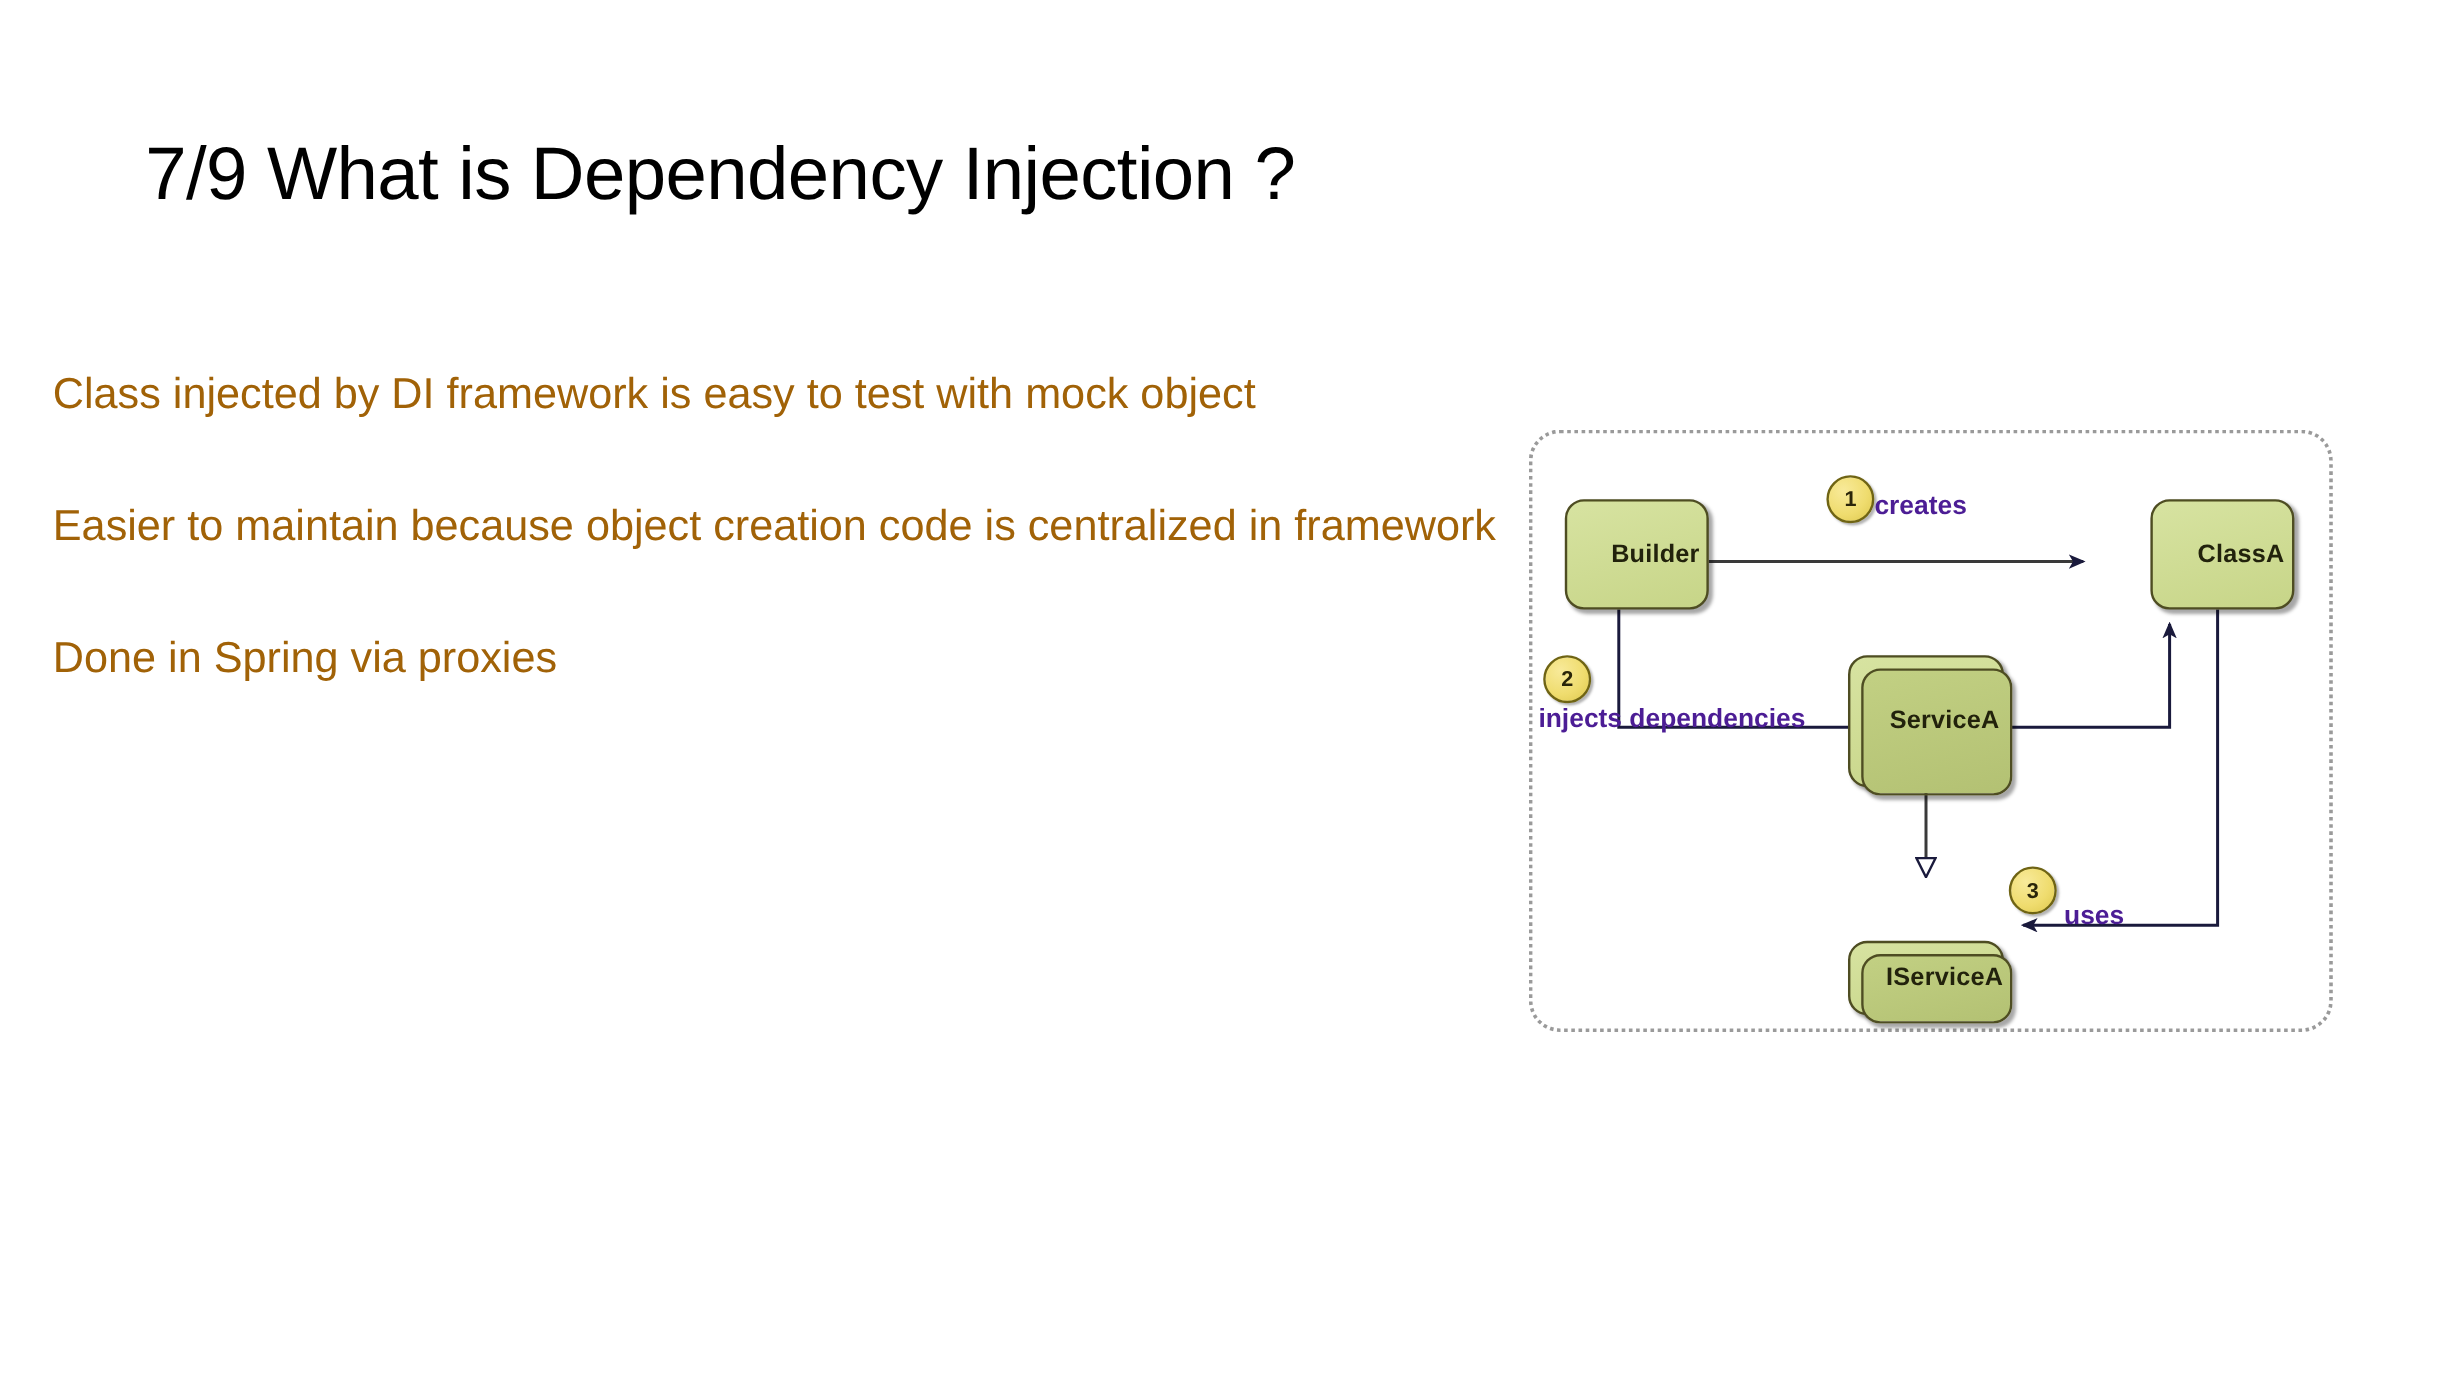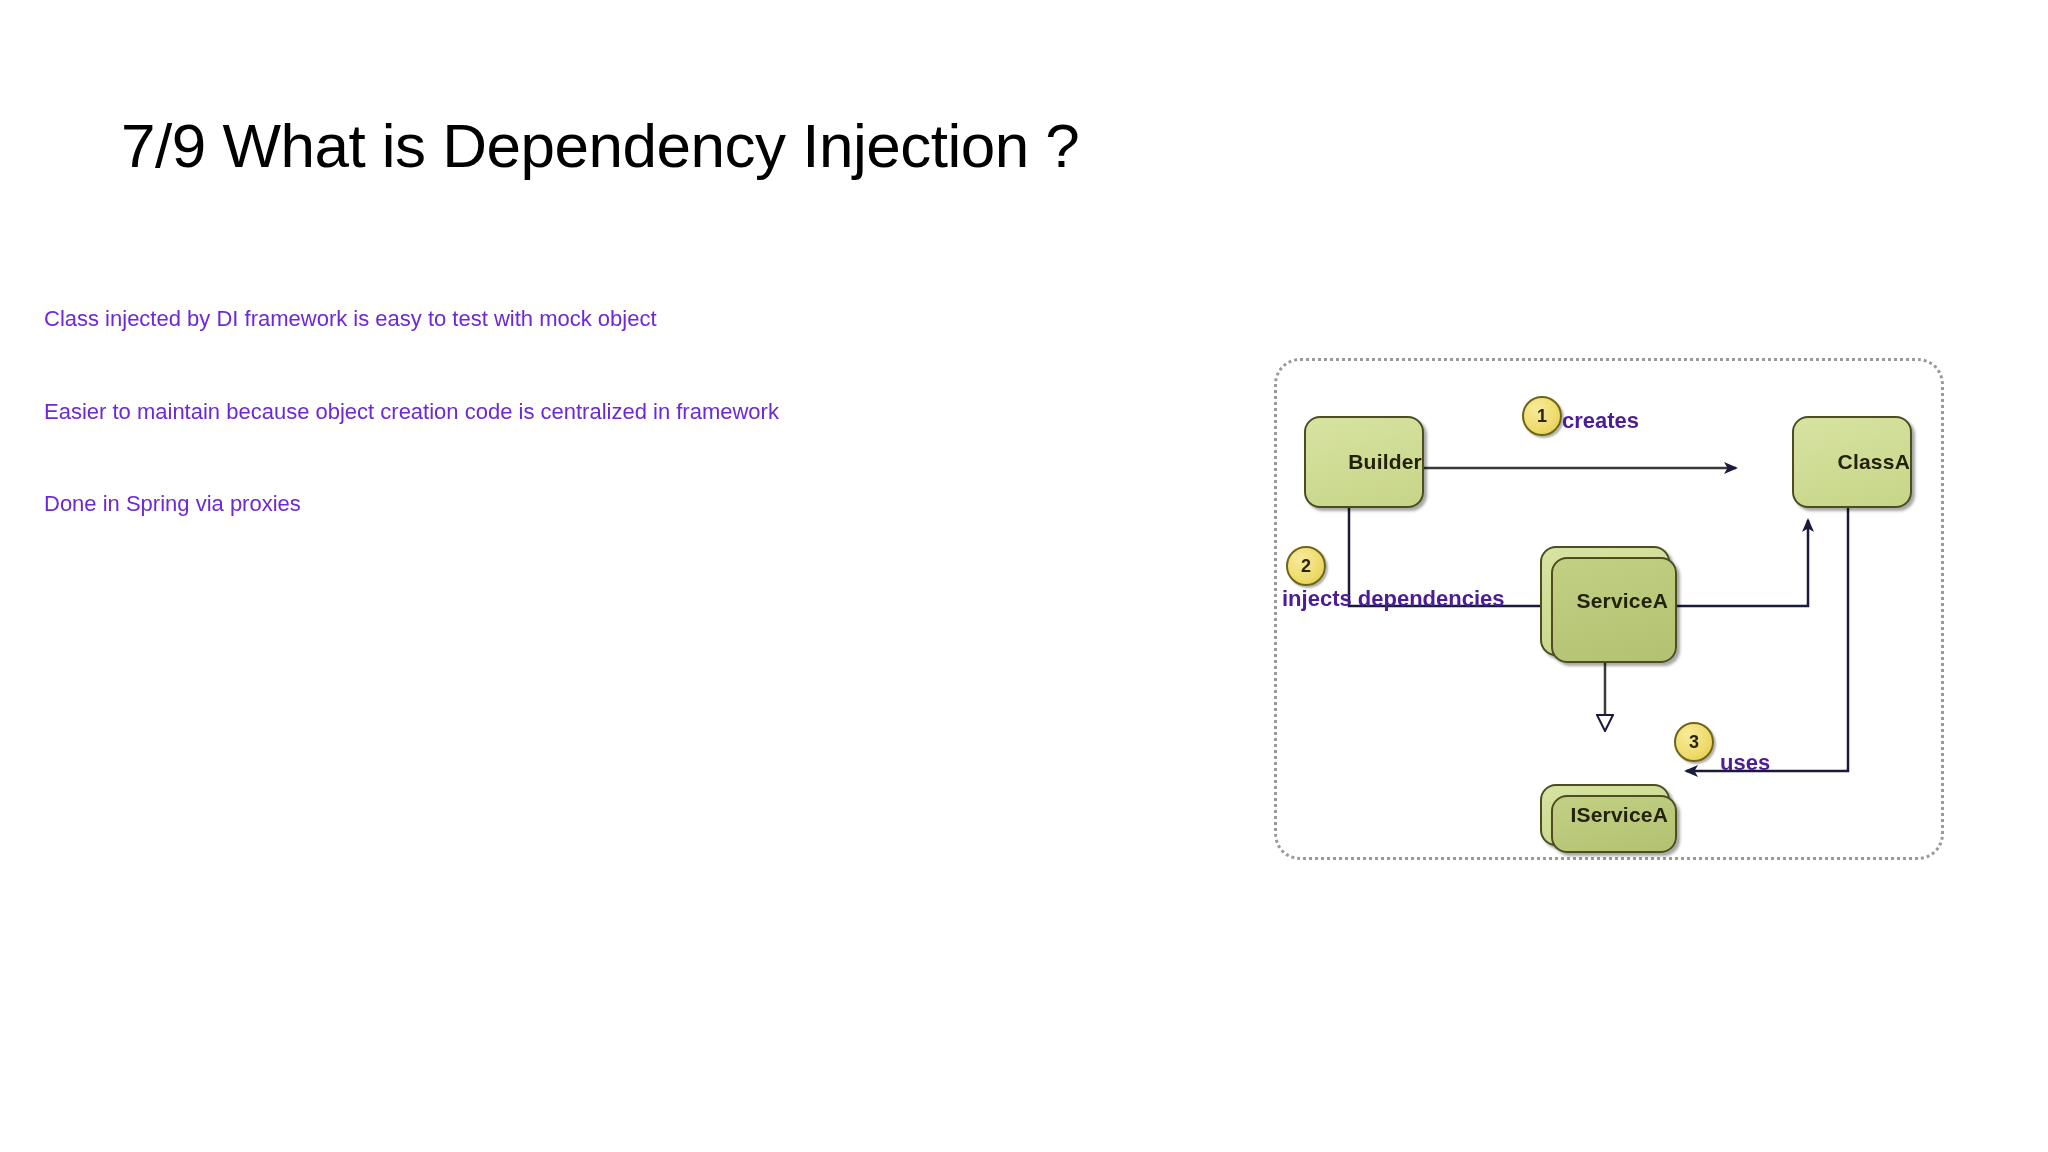--- a/index.html
+++ b/index.html
@@ -31,22 +31,22 @@
   }
 
   
   .body-block {
     position: absolute;
     left: 44px;
     top: 305px;
     width: 1200px;
   }
   .body-line {
-    font-size: 22px;
-    color: #6d28d9;
+    font-size: 36px;
+    color: #a16207;
     line-height: 1.25;
     margin-bottom: 65px;
     white-space: nowrap;
   }
   .body-line:last-child { margin-bottom: 0; }
 
   
   .diagram {
     position: absolute;
     left: 1274px;
@@ -71,21 +71,21 @@
   
   .node {
     position: absolute;
     box-sizing: border-box;
     border: 2.5px solid #4e4d22;
     border-radius: 16px;
     background: #cddb90;
     background-image: linear-gradient(165deg, #d7e3a1 0%, #c7d588 100%);
     display: flex;
     align-items: center;
-    justify-content: flex-end;
+    justify-content: center;
     font-size: 21px;
     color: #22220c;
     font-weight: 600;
     letter-spacing: 0.2px;
     box-shadow: 3px 3px 3px rgba(0,0,0,0.35);
     z-index: 3;
     padding-left: 31px;
   }
   
   .node.stacked::before {

